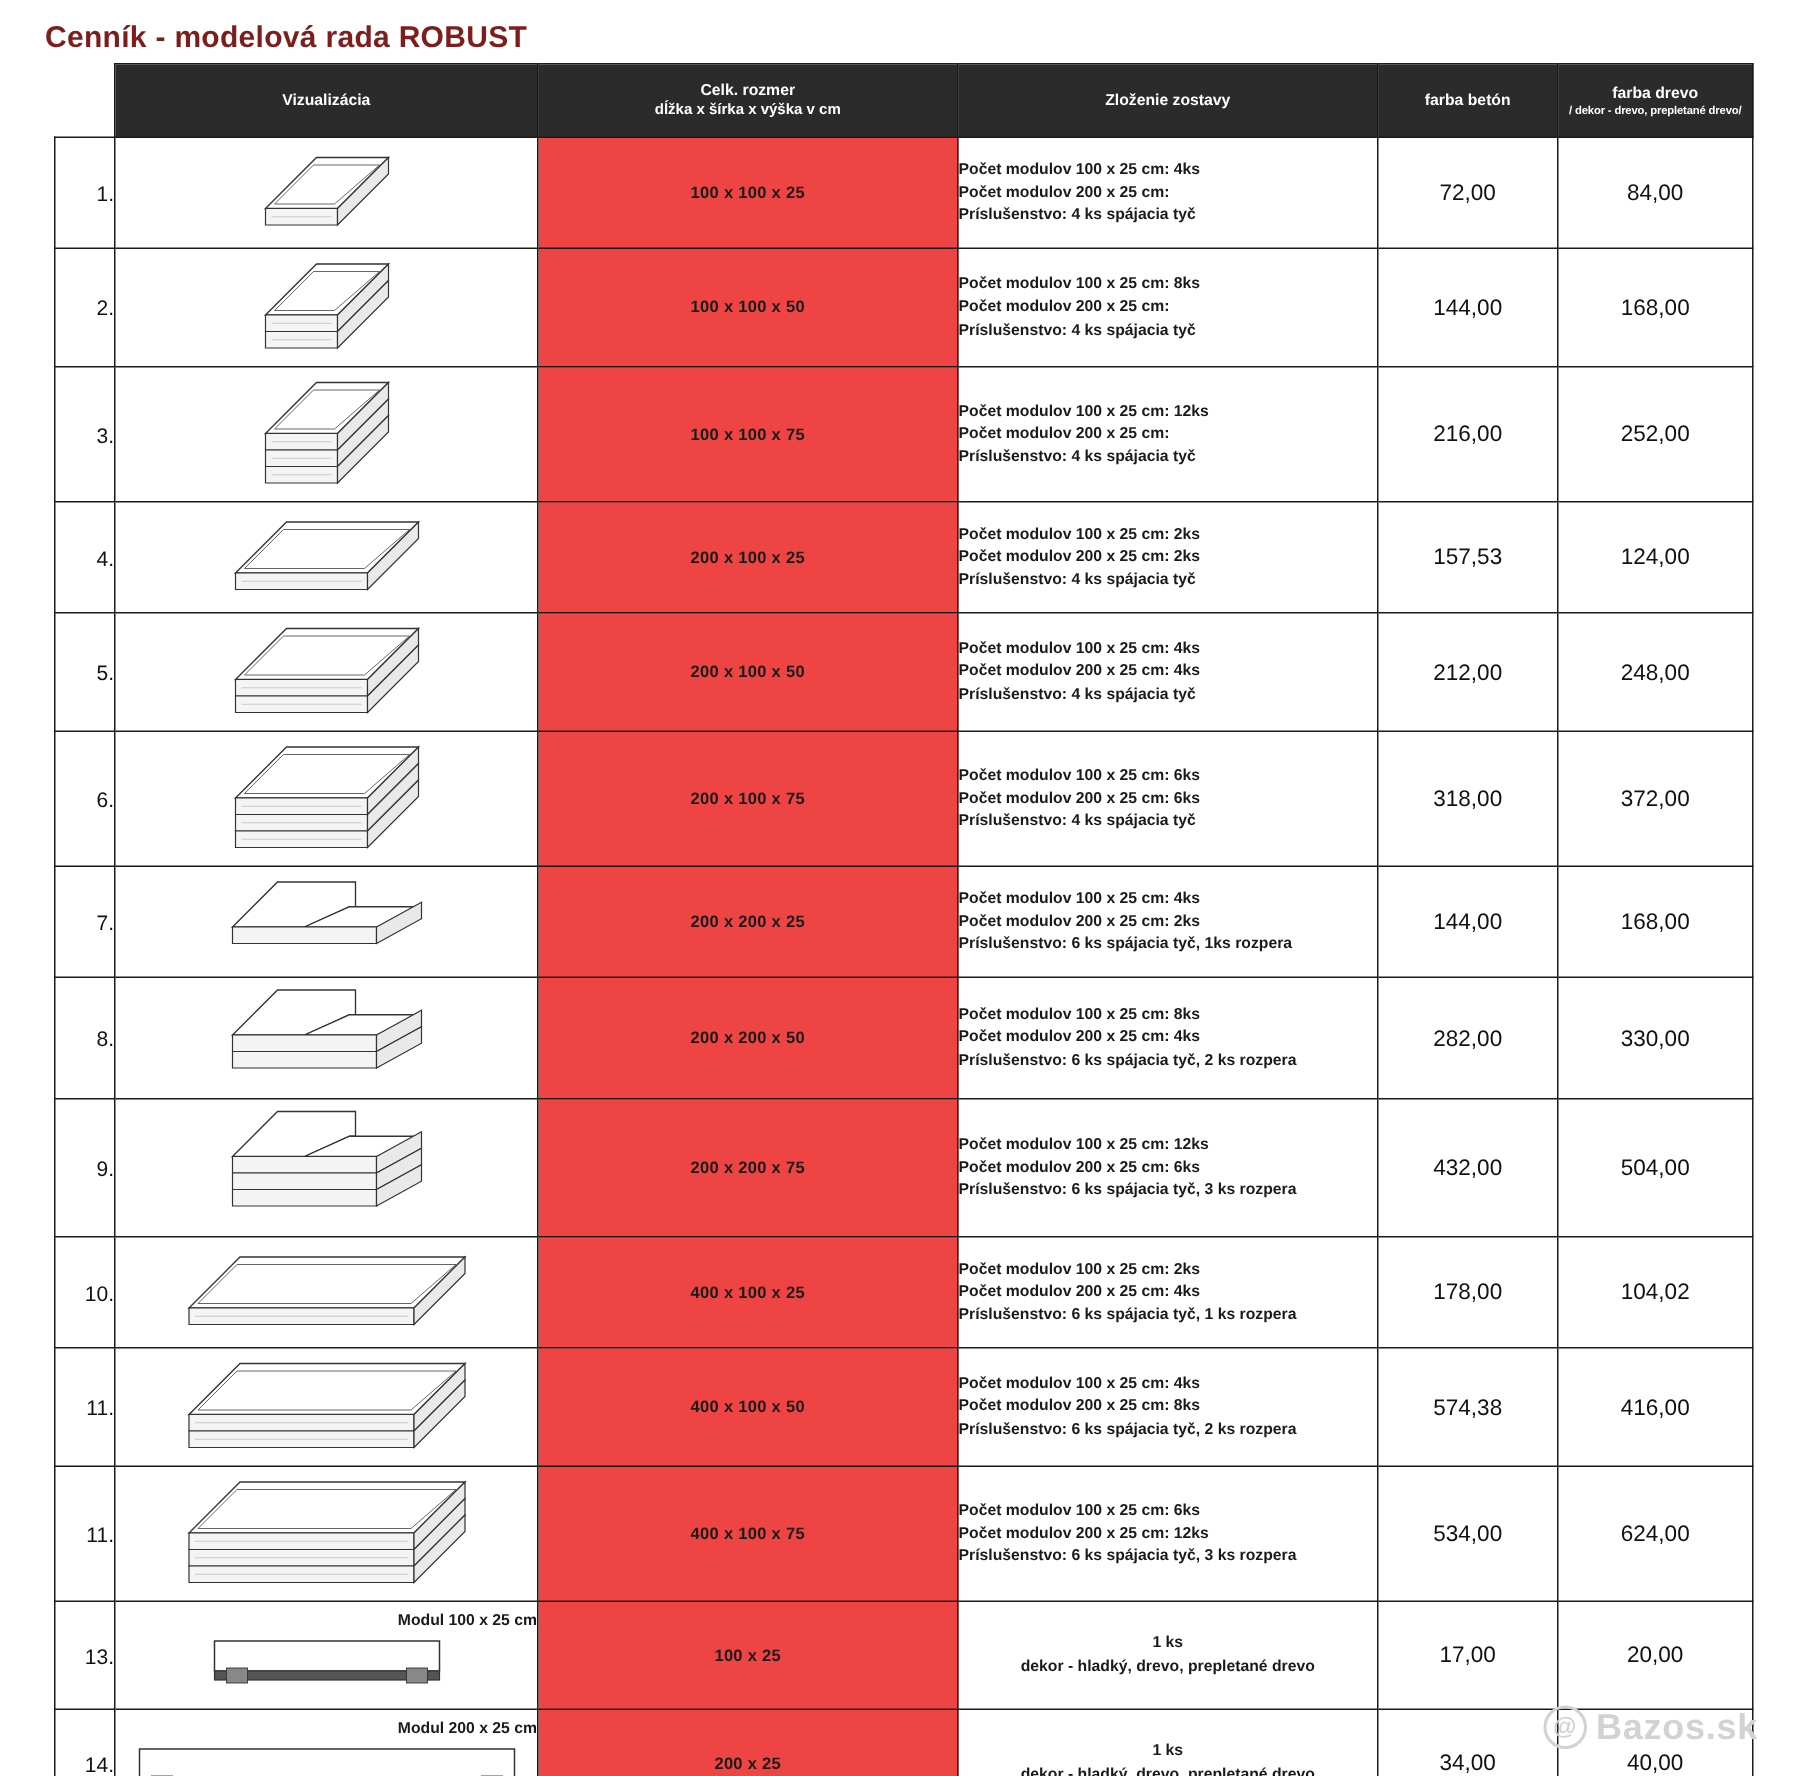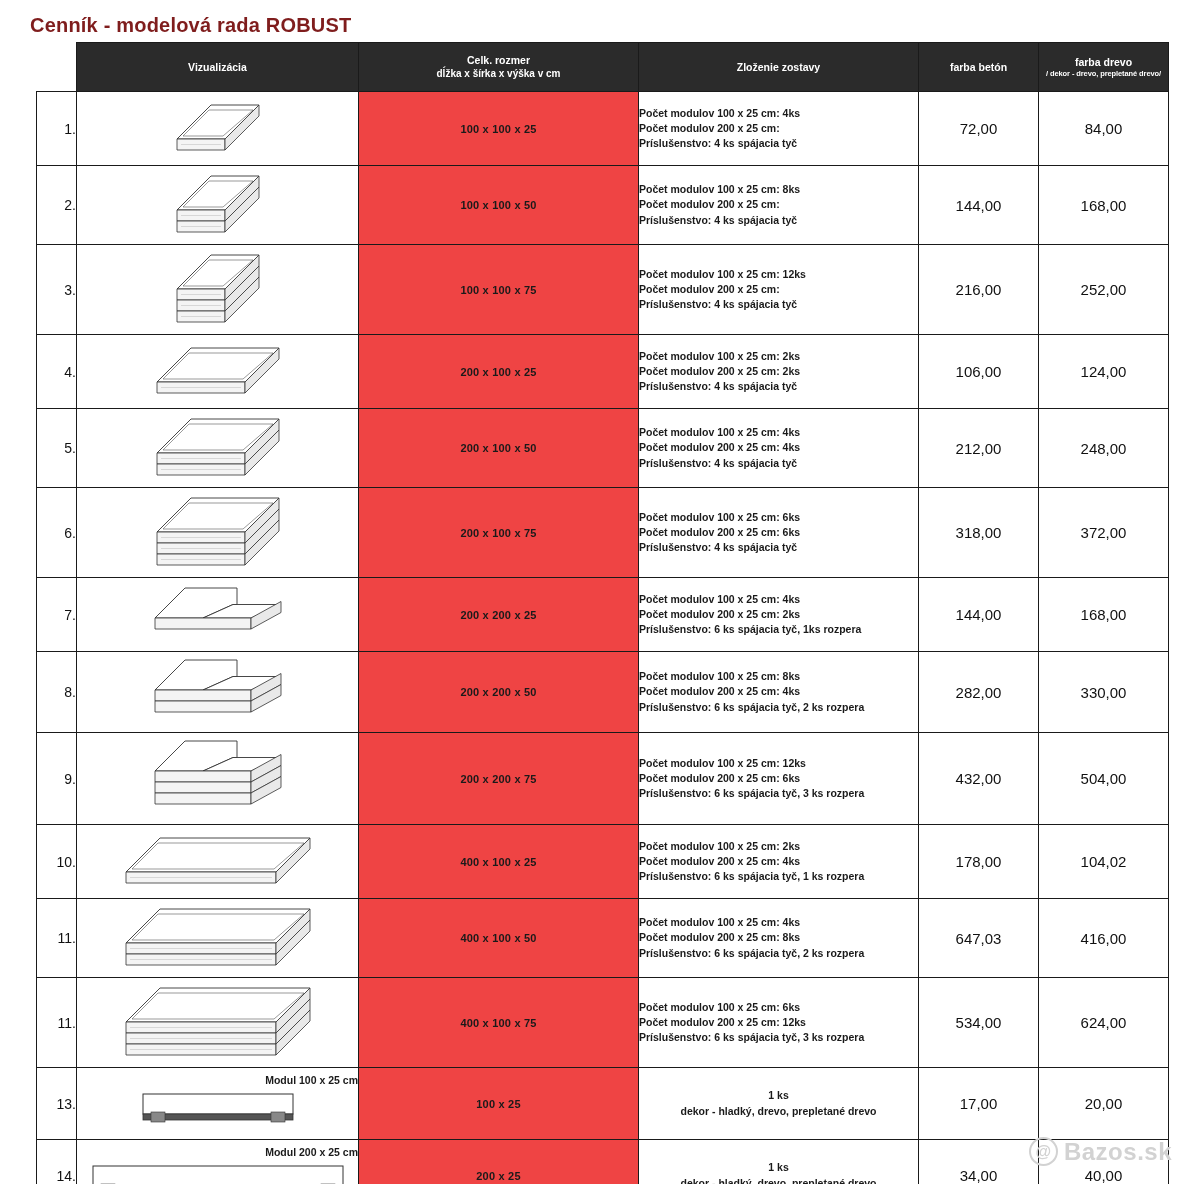--- a/index.html
+++ b/index.html
@@ -254,21 +254,21 @@
             <line x1="12" y1="49.5" x2="92" y2="49.5" stroke="#bbb" stroke-width="0.5"></line>
             <polygon points="96,44 130,10 130,21 96,55" fill="#e9e9e9" stroke="#333" stroke-width="0.8"></polygon>
           </svg>
         </td>
         <td class="size">200 x 100 x 25</td>
         <td class="comp">
           <div>Počet modulov 100 x 25 cm: 2ks</div>
           <div>Počet modulov 200 x 25 cm: 2ks</div>
           <div>Príslušenstvo: 4 ks spájacia tyč</div>
         </td>
-        <td class="price">106,00</td>
+        <td class="price">157,53</td>
         <td class="price">124,00</td>
       </tr>
       <tr class="row-h">
         <td class="num">5.</td>
         <td class="vis">
           <svg width="138" height="78" viewBox="0 0 138 78">
             <polygon points="8,44 42,10 130,10 96,44" fill="#fff" stroke="#333" stroke-width="0.9"></polygon>
             <polygon points="14,41 40,15 124,15 94,41" fill="#fff" stroke="#555" stroke-width="0.6"></polygon>
             <polygon points="8,44 96,44 96,55 8,55" fill="#f4f4f4" stroke="#333" stroke-width="0.8"></polygon>
             <line x1="12" y1="49.5" x2="92" y2="49.5" stroke="#bbb" stroke-width="0.5"></line>
@@ -409,21 +409,21 @@
             <polygon points="158,44 192,10 192,21 158,55" fill="#e9e9e9" stroke="#333" stroke-width="0.8"></polygon>
             <polygon points="158,55 192,21 192,32 158,66" fill="#e9e9e9" stroke="#333" stroke-width="0.8"></polygon>
           </svg>
         </td>
         <td class="size">400 x 100 x 50</td>
         <td class="comp">
           <div>Počet modulov 100 x 25 cm: 4ks</div>
           <div>Počet modulov 200 x 25 cm: 8ks</div>
           <div>Príslušenstvo: 6 ks spájacia tyč, 2 ks rozpera</div>
         </td>
-        <td class="price">647,03</td>
+        <td class="price">574,38</td>
         <td class="price">416,00</td>
       </tr>
       <tr class="row-h">
         <td class="num">11.</td>
         <td class="vis">
           <svg width="200" height="89" viewBox="0 0 200 89">
             <polygon points="8,44 42,10 192,10 158,44" fill="#fff" stroke="#333" stroke-width="0.9"></polygon>
             <polygon points="14,41 40,15 186,15 156,41" fill="#fff" stroke="#555" stroke-width="0.6"></polygon>
             <polygon points="8,44 158,44 158,55 8,55" fill="#f4f4f4" stroke="#333" stroke-width="0.8"></polygon>
             <line x1="12" y1="49.5" x2="154" y2="49.5" stroke="#bbb" stroke-width="0.5"></line>

